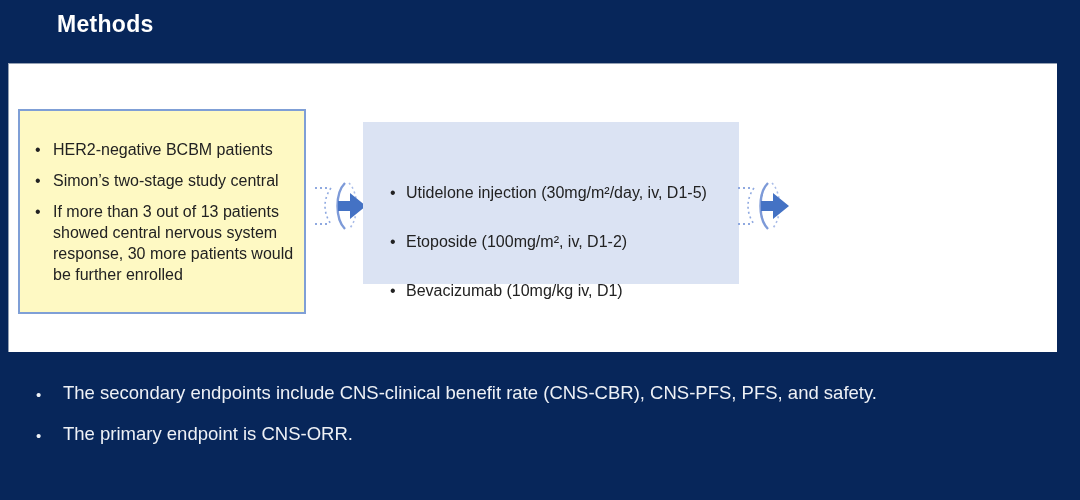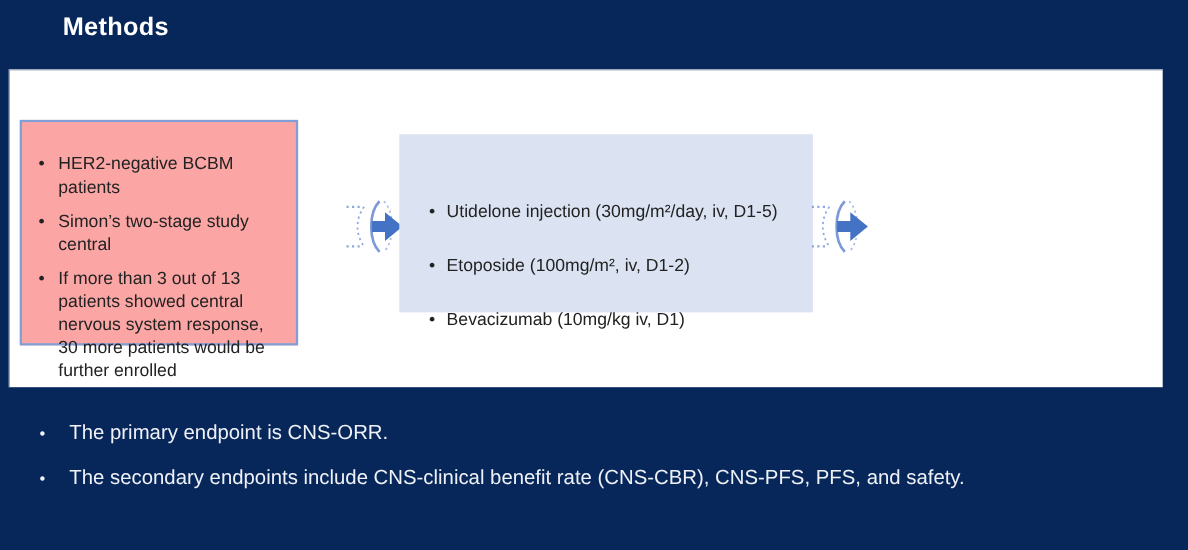--- a/index.html
+++ b/index.html
@@ -26,22 +26,22 @@
     position:absolute; box-sizing:border-box;
     color:#222222; font-size:16px;
   }
   .box ul { margin:0; padding:0; list-style:none; }
   .box li { position:relative; line-height:21px; }
   .box li::before {
     content:"\2022"; position:absolute; left:2px; top:0;
     color:#222222;
   }
   .box-left {
-    left:9px; top:45px; width:253px; height:205px;
-    background:#fca5a5; border:2px solid #7f9fd6;
+    left:9px; top:45px; width:288px; height:205px;
+    background:#fef9c3; border:2px solid #7f9fd6;
     padding:28px 10px 0 13px;
   }
   .box-left li { padding-left:20px; margin-bottom:10px; }
   .box-middle {
     left:354px; top:58px; width:376px; height:162px;
     background:#dbe3f3; border:none;
     padding:32px 6px 0 25px;
   }
   .box-middle li { padding-left:18px; margin-bottom:9px; white-space:nowrap;margin-top:28px; }
   .box-right {
@@ -109,17 +109,17 @@
       <path d="M17 11 C 9 22 9 36 17 47" fill="none" stroke="#8fa9e0" stroke-width="1.6" stroke-dasharray="2 3"></path>
       <path d="M31 6 C 21 16 21 42 31 52" fill="none" stroke="#7d9ad8" stroke-width="2.4"></path>
       <path d="M35 6 C 45 16 45 42 35 52" fill="none" stroke="#a9bce8" stroke-width="1.6" stroke-dasharray="2 3"></path>
       <path d="M24 24 L36 24 L36 16 L52 29 L36 42 L36 34 L24 34 Z" fill="#4472c4"></path>
     </svg>
 
 
   </div>
 
   <ul class="endpoints">
+    <li>The secondary endpoints include CNS-clinical benefit rate (CNS-CBR), CNS-PFS, PFS, and safety.</li>
     <li>The primary endpoint is CNS-ORR.</li>
-    <li>The secondary endpoints include CNS-clinical benefit rate (CNS-CBR), CNS-PFS, PFS, and safety.</li>
   </ul>
 
 </div>
 
 </body></html>

